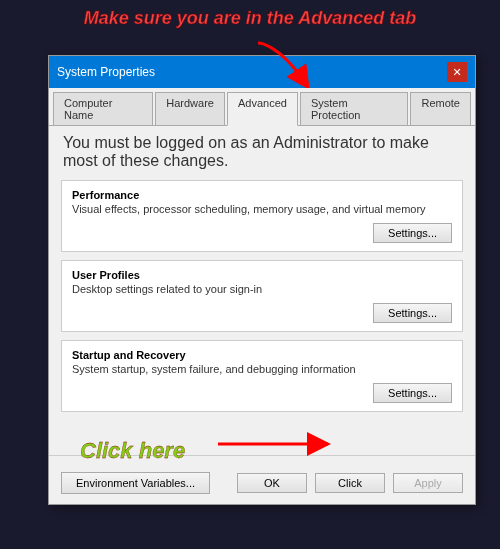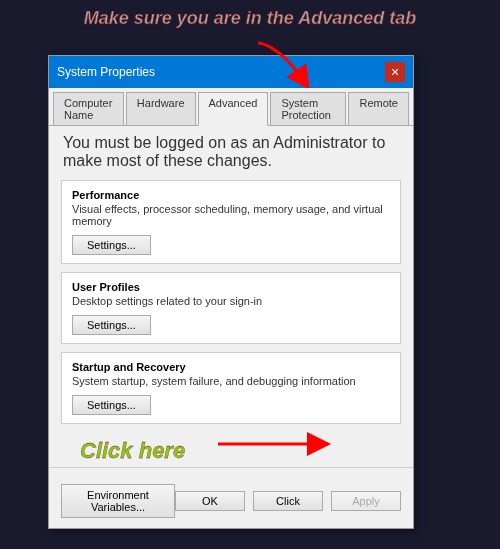--- a/index.html
+++ b/index.html
@@ -14,40 +14,40 @@
     }
 
     .annotation-text {
       position: absolute;
       top: 8px;
       left: 0;
       right: 0;
       text-align: center;
       font-size: 18px;
       font-weight: bold;
-      color: #a3a3a3;
+      color: #ef4444;
       -webkit-text-stroke: 0.5px darkred;
       z-index: 10;
       font-style: italic;
     }
 
     .arrow-top {
       position: absolute;
       top: 38px;
       left: 248px;
       width: 80px;
       height: 50px;
       z-index: 10;
     }
 
     .dialog {
       position: absolute;
       top: 55px;
       left: 48px;
-      width: 366px;
+      width: 428px;
       background: #f0f0f0;
       border: 1px solid #999;
       box-shadow: 3px 3px 8px rgba(0,0,0,0.4);
     }
 
     .title-bar {
       background: #0078d7;
       color: white;
       display: flex;
       align-items: center;
@@ -123,21 +123,21 @@
     }
 
     .section-desc {
       font-size: 11px;
       color: #333;
       margin-bottom: 8px;
     }
 
     .section-btn-row {
       display: flex;
-      justify-content: flex-start;
+      justify-content: flex-end;
     }
 
     .btn {
       padding: 3px 14px;
       border: 1px solid #aaa;
       background: linear-gradient(to bottom, #f5f5f5, #e0e0e0);
       cursor: pointer;
       font-size: 11px;
       color: #000;
       min-width: 75px;

